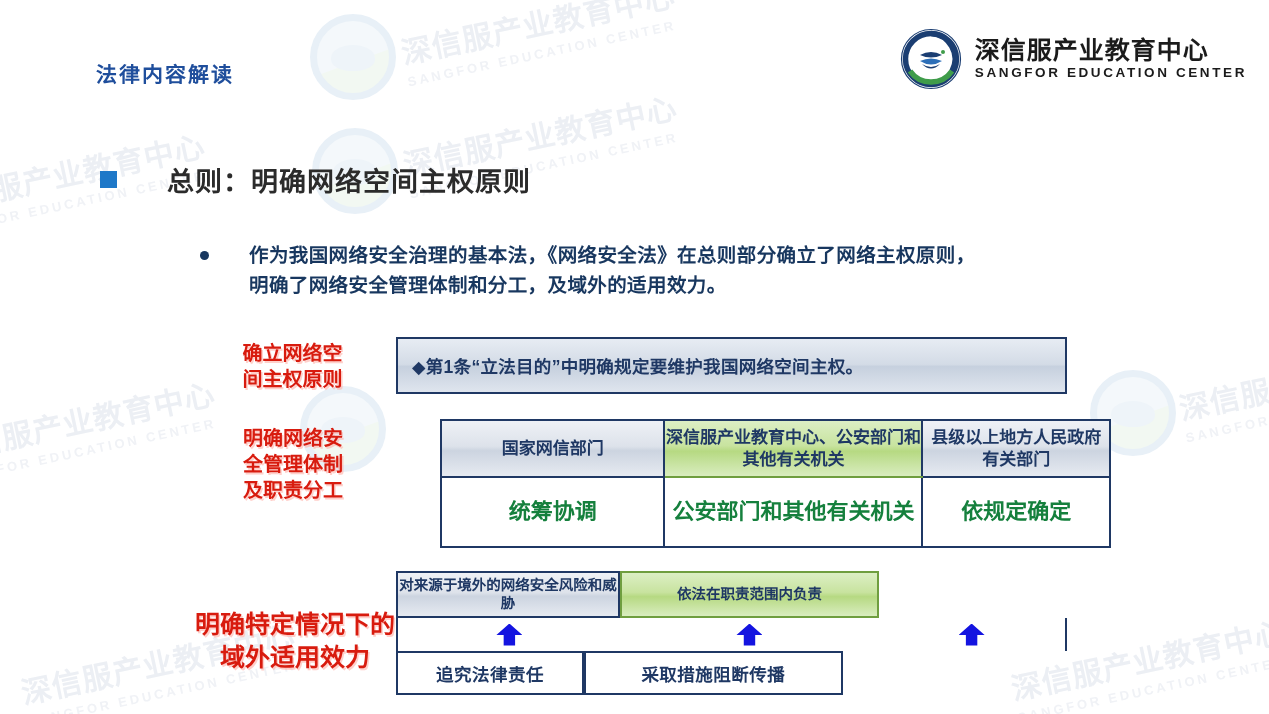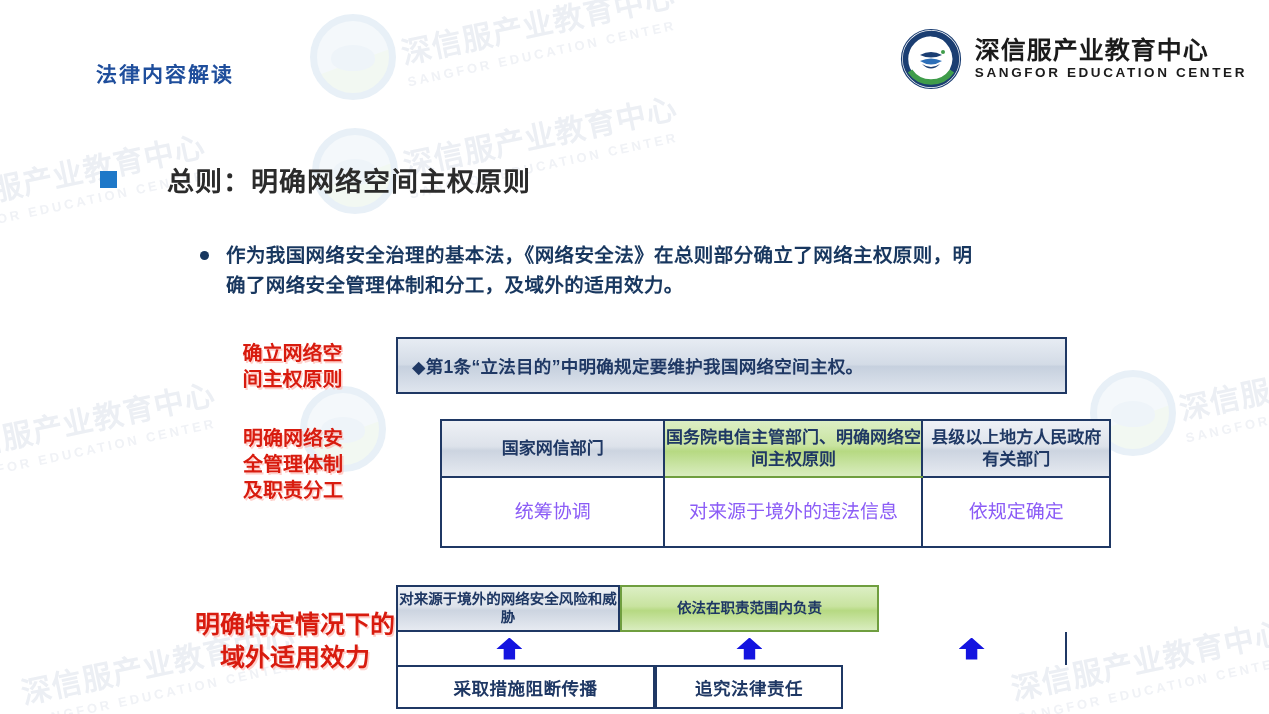--- a/index.html
+++ b/index.html
@@ -115,21 +115,21 @@
     left:200px;top:240px;
     width:790px;
     display:flex;align-items:flex-start;gap:0;
     z-index:3;
   }
   .dot{
     width:9px;height:9px;border-radius:50%;
     background:#18375f;flex:0 0 auto;margin-top:11px;
   }
   .lvl2-text{
-    margin-left:17px;
+    margin-left:40px;
     font-size:19.5px;font-weight:bold;color:#18375f;
     line-height:1.55;letter-spacing:.4px;
   }
 
   
   .redcap{
     position:absolute;
     color:#d81b0e;
     font-weight:bold;
     text-align:center;
@@ -175,27 +175,27 @@
     font-size:17px;font-weight:bold;color:#1f3864;
     line-height:1.28;
     background:linear-gradient(to bottom,#eef1f6 0%,#dde2ea 46%,#ccd4e0 54%,#e6eaf1 100%);
   }
   .tbl .hdr.green{
     background:linear-gradient(to bottom,#dcefc4 0%,#c8e39f 45%,#b6d982 55%,#d9edbf 100%);
     border-bottom-color:#6f9e3f;
   }
   .tbl .body{
     height:68px;
-    font-size:19px;font-weight:normal;color:#8b5cf6;
+    font-size:22px;font-weight:bold;color:#15803d;
     background:#ffffff;
     line-height:1.3;
   }
 
   
-  .blk3{margin-top:37px;}
+  .blk3{margin-top:23px;}
   .row-top{display:flex;}
   .cell-top{
     border:2px solid #1f3864;
     box-sizing:border-box;
     height:47px;
     display:flex;align-items:center;justify-content:center;
     text-align:center;
     font-size:14.5px;font-weight:bold;color:#1f3864;
     line-height:1.22;
     background:linear-gradient(to bottom,#eef1f6 0%,#dde2ea 46%,#ccd4e0 54%,#e6eaf1 100%);
@@ -317,26 +317,26 @@
 
     <div class="navybox blk1">
       <span class="txt">◆第1条“立法目的”中明确规定要维护我国网络空间主权。</span>
     </div>
 
     <div class="blk2">
       <table class="tbl">
         <tbody>
             <tr>
           <td class="hdr" style="width:33.4%">国家网信部门</td>
-          <td class="hdr green" style="width:38.6%">国务院电信主管部门、明确网络空间主权原则</td>
+          <td class="hdr green" style="width:38.6%">深信服产业教育中心、公安部门和其他有关机关</td>
           <td class="hdr" style="width:28%">县级以上地方人民政府有关部门</td>
         </tr>
         <tr>
           <td class="body">统筹协调</td>
-          <td class="body">对来源于境外的违法信息</td>
+          <td class="body">公安部门和其他有关机关</td>
           <td class="body">依规定确定</td>
         </tr>
       </tbody>
         </table>
     </div>
 
     <div class="blk3">
       <div class="row-top">
         <div class="cell-top" style="width:33.4%">对来源于境外的网络安全风险和威胁</div>
         <div class="cell-top green" style="width:38.6%">依法在职责范围内负责</div>
@@ -346,19 +346,19 @@
           <span class="arrow"></span>
         </div>
         <div class="arrow-cell" style="width:38.6%">
           <span class="arrow"></span>
         </div>
         <div class="arrow-cell" style="width:28%">
           <span class="arrow"></span>
         </div>
       </div>
       <div class="row-bottom">
+        <div class="cell-bottom" style="width:28%">追究法律责任</div>
         <div class="cell-bottom" style="width:38.6%">采取措施阻断传播</div>
-        <div class="cell-bottom" style="width:28%">追究法律责任</div>
       </div>
     </div>
 
   </div>
 </div>
 
 </body></html>

